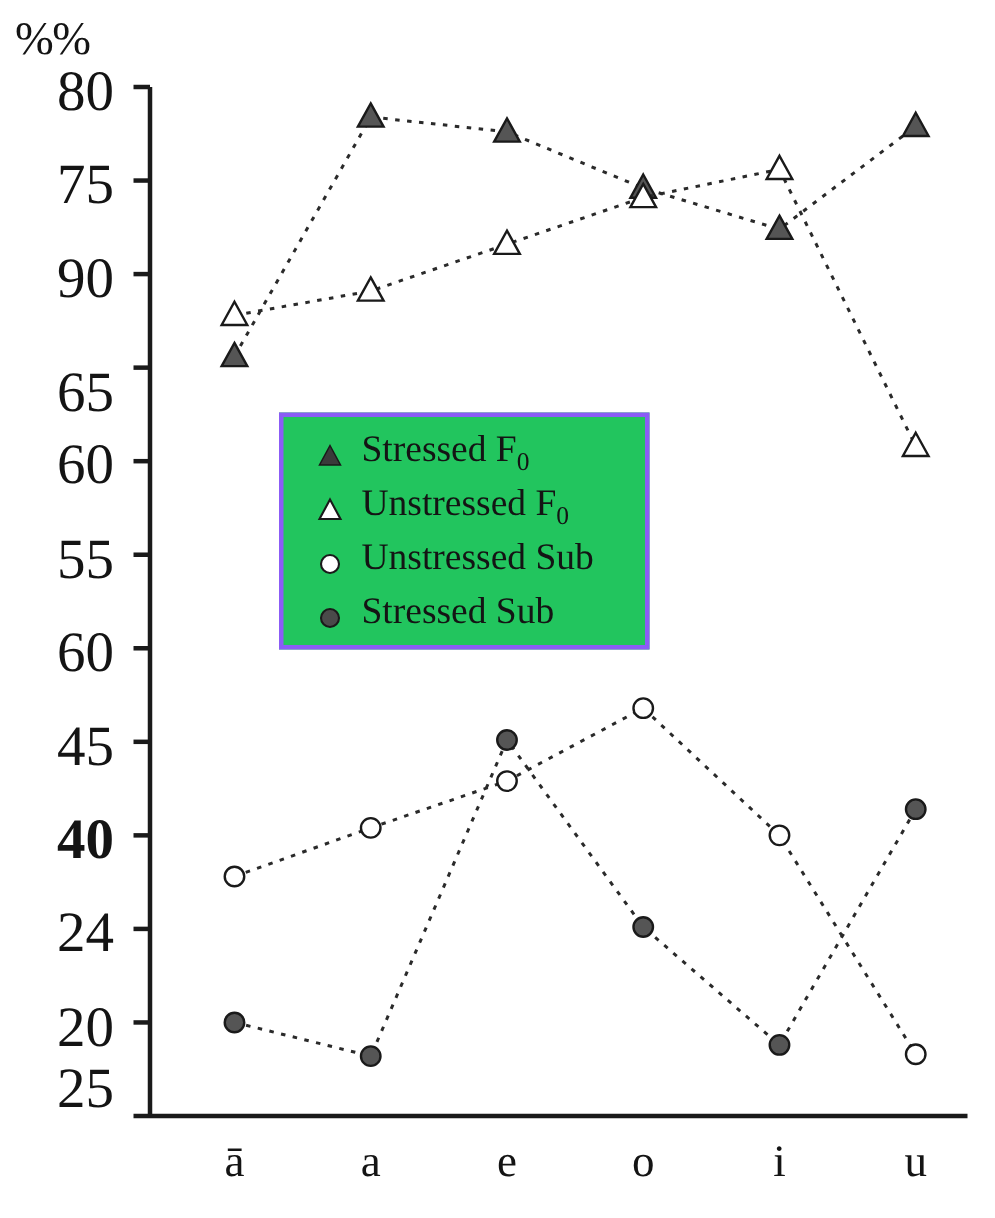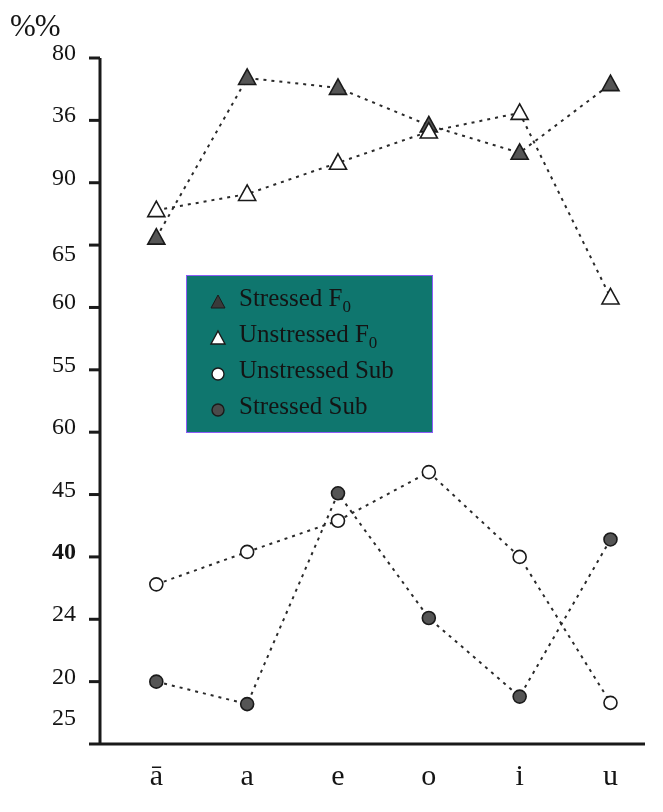--- a/index.html
+++ b/index.html
@@ -25,21 +25,21 @@
     top: 8px;
     font-size: 31px;
     letter-spacing: -1px;
     font-family: "Liberation Serif", serif;
     color: #141414;
   }
   .y-tick-label {
     position: absolute;
     width: 58px;
     text-align: right;
-    font-size: 24px;
+    font-size: 38px;
     color: #141414;
     font-family: "Liberation Serif", serif;
   }
   .x-tick-label {
     position: absolute;
     text-align: center;
     font-size: 30px;
     color: #141414;
     font-family: "Liberation Serif", serif;
   }
@@ -47,22 +47,22 @@
     position: absolute;
     left: 0;
     top: 0;
   }
   #legend-box {
     position: absolute;
     left: 186px;
     top: 275px;
     width: 247px;
     height: 158px;
-    border: 1px solid #8b5cf6;
-    background: #0f766e;
+    border: 3px solid #8b5cf6;
+    background: #22c55e;
     box-sizing: border-box;
     padding: 8px 0 0 0;
   }
   .legend-row {
     display: flex;
     align-items: center;
     height: 36px;
     padding-left: 18px;
   }
   .legend-marker {
@@ -145,21 +145,21 @@
       <div class="y-tick-label" style="left: 18px; top: 704px;">25</div>
       <div class="y-tick-label" style="left: 18px; top: 662.636px;">20</div>
       <div class="y-tick-label" style="left: 18px; top: 600.273px;">24</div>
       <div class="y-tick-label" style="left: 18px; top: 537.909px; font-weight: bold;">40</div>
       <div class="y-tick-label" style="left: 18px; top: 475.545px;">45</div>
       <div class="y-tick-label" style="left: 18px; top: 413.182px;">60</div>
       <div class="y-tick-label" style="left: 18px; top: 350.818px;">55</div>
       <div class="y-tick-label" style="left: 18px; top: 288.455px;">60</div>
       <div class="y-tick-label" style="left: 18px; top: 226.091px; margin-top: 14px;">65</div>
       <div class="y-tick-label" style="left: 18px; top: 163.727px;">90</div>
-      <div class="y-tick-label" style="left: 18px; top: 101.364px;">36</div>
+      <div class="y-tick-label" style="left: 18px; top: 101.364px;">75</div>
       <div class="y-tick-label" style="left: 18px; top: 39px;">80</div>
     </div>
   <div id="x-labels">
       <div class="x-tick-label" style="left: 116.317px; width: 80px; top: 758px;">ā</div>
       <div class="x-tick-label" style="left: 207.15px; width: 80px; top: 758px;">a</div>
       <div class="x-tick-label" style="left: 297.983px; width: 80px; top: 758px;">e</div>
       <div class="x-tick-label" style="left: 388.817px; width: 80px; top: 758px;">o</div>
       <div class="x-tick-label" style="left: 479.65px; width: 80px; top: 758px;">i</div>
       <div class="x-tick-label" style="left: 570.483px; width: 80px; top: 758px;">u</div>
     </div>

